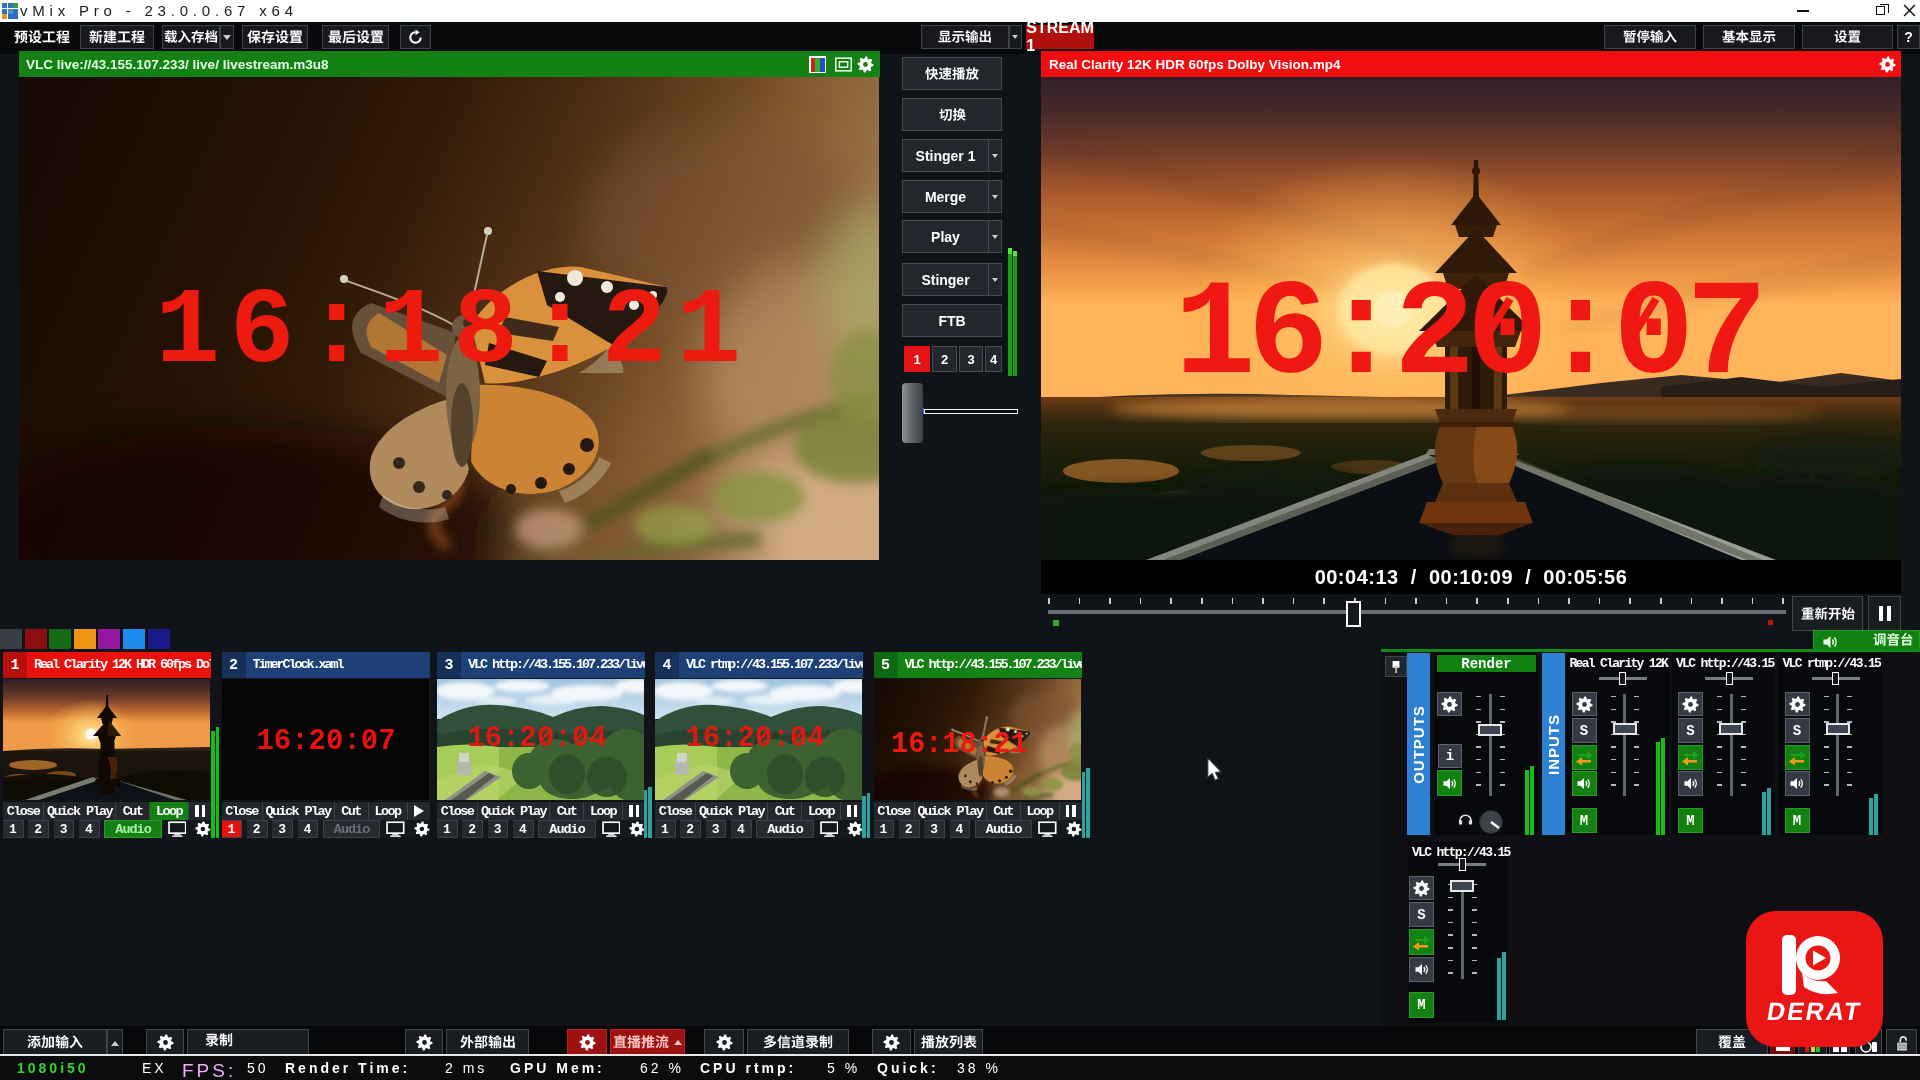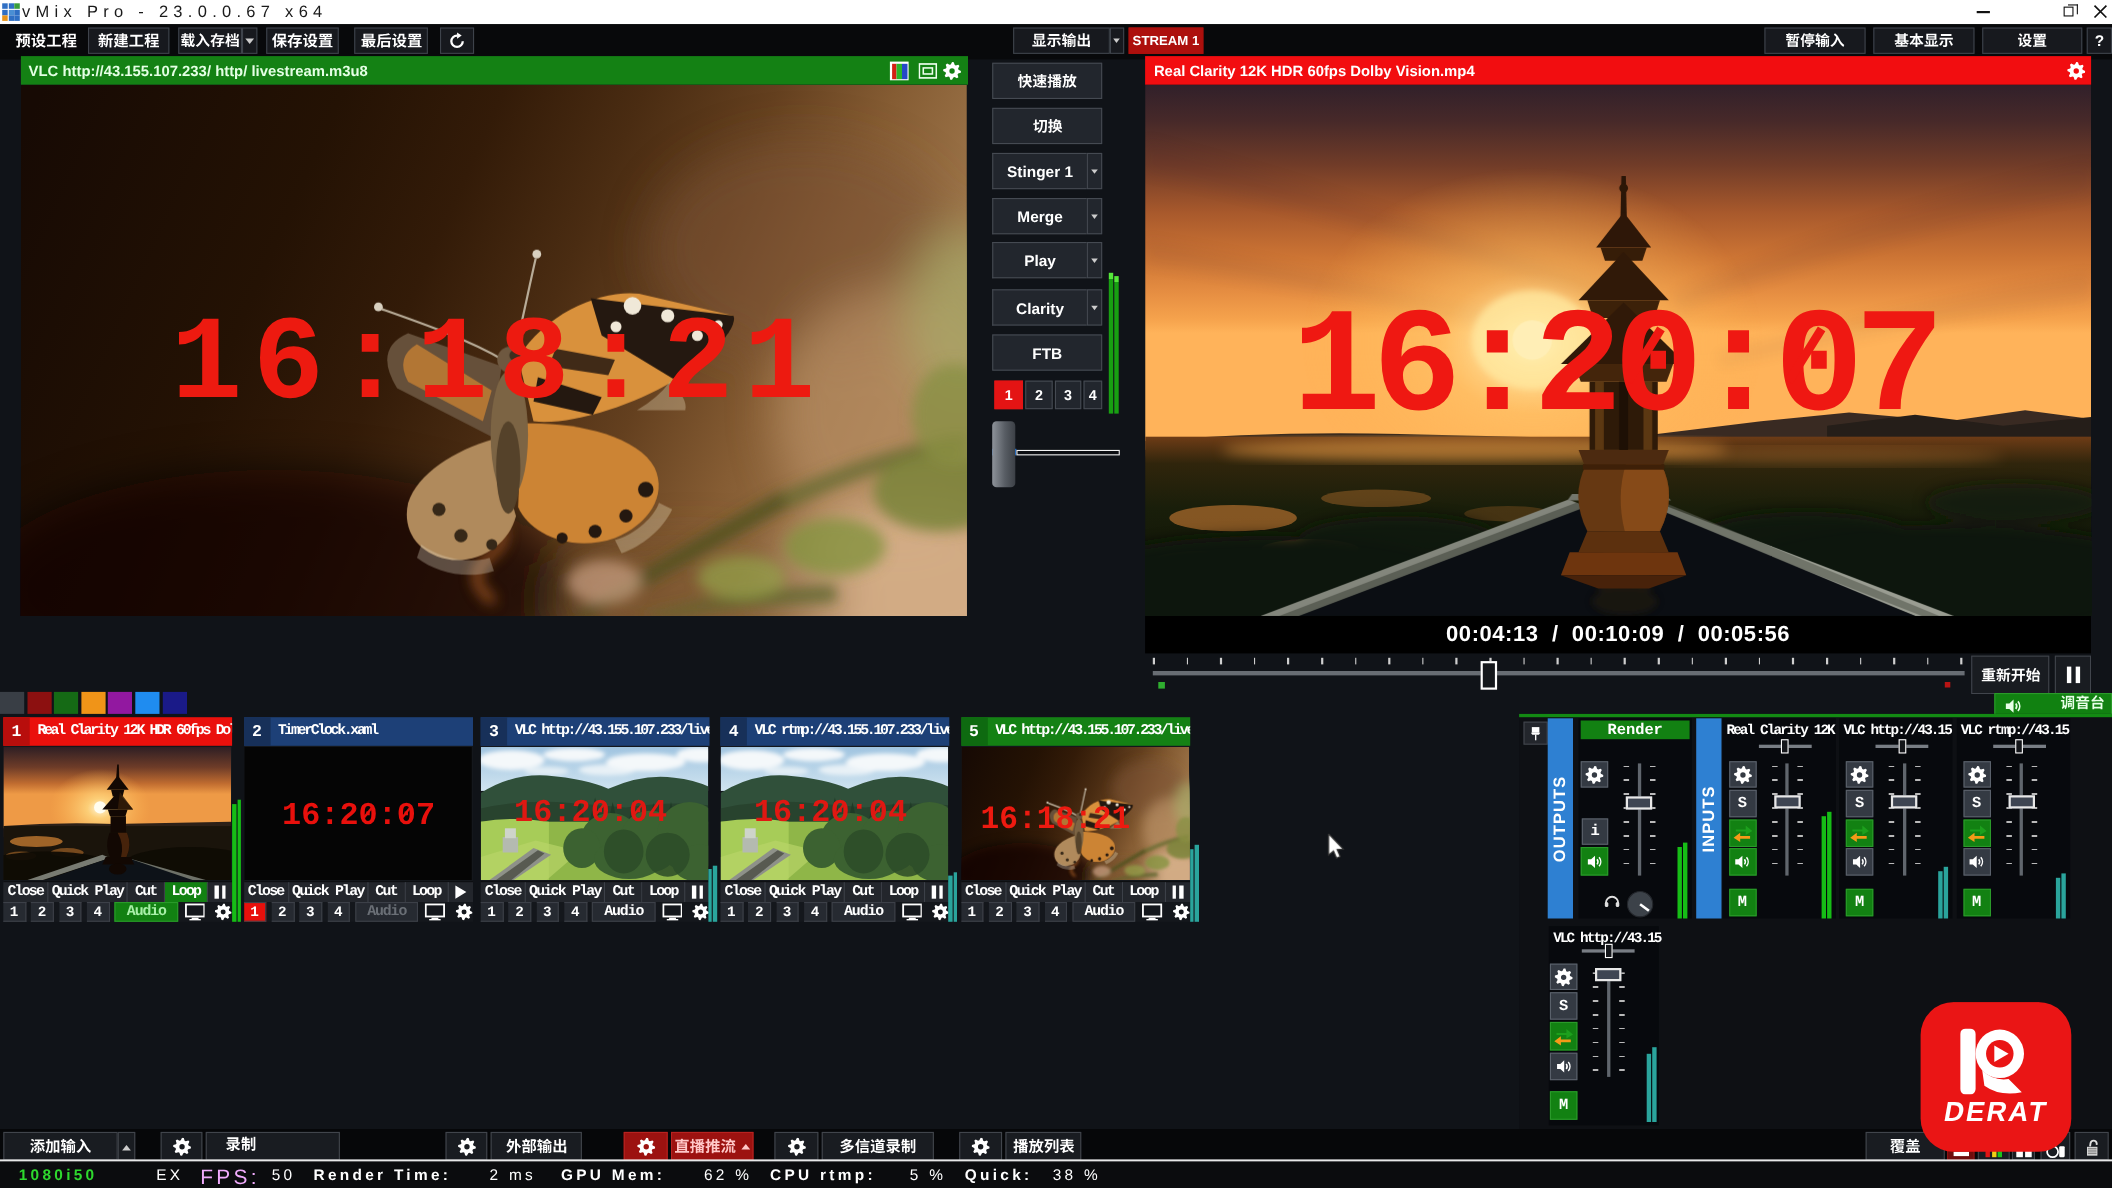--- a/index.html
+++ b/index.html
@@ -60,42 +60,42 @@
     </svg>
   </div>
 <div class="abs flex" style="left:921px;top:25px;width:88px;height:24px;background:#17191e;border:1px solid #3e434b;">
     <svg style="width:54.0px;height:13.5px;" viewBox="0 0 64.0 16">
       <path d="M4.4 4.8L4.4 5.9L11.5 5.9L11.5 4.8ZM4.4 2.4L4.4 3.4L11.5 3.4L11.5 2.4ZM2.6 0.9L13.5 0.9L13.5 7.4L2.6 7.4ZM0.5 12.6L15.5 12.6L15.5 14.5L0.5 14.5ZM5.2 7.9L7 7.9L7 13.7L5.2 13.7ZM8.9 7.9L10.7 7.9L10.7 13.6L8.9 13.6ZM12.9 8.2L14.5 8.9Q14 9.7 13.5 10.6Q12.9 11.4 12.5 12L11 11.3Q11.3 10.9 11.7 10.4Q12 9.8 12.3 9.2Q12.7 8.7 12.9 8.2ZM1.7 8.9L3.1 8.3Q3.4 8.8 3.7 9.3Q4 9.9 4.3 10.4Q4.6 10.9 4.7 11.3L3.2 12.1Q3 11.7 2.8 11.1Q2.5 10.6 2.2 10Q1.9 9.4 1.7 8.9ZM23 6.1L25.1 6.1L25.1 12.9Q25.1 13.7 24.9 14.2Q24.7 14.6 24.1 14.9Q23.6 15.1 22.8 15.1Q22 15.2 20.9 15.2Q20.9 14.8 20.7 14.2Q20.5 13.6 20.2 13.2Q20.7 13.2 21.2 13.2Q21.7 13.2 22.1 13.2Q22.5 13.2 22.6 13.2Q22.8 13.2 22.9 13.1Q23 13.1 23 12.9ZM19.2 8.1L21.2 8.7Q20.8 9.6 20.3 10.5Q19.8 11.5 19.3 12.3Q18.7 13.1 18.1 13.7Q17.9 13.5 17.6 13.3Q17.3 13.1 16.9 12.9Q16.6 12.7 16.4 12.6Q17.2 11.8 18 10.6Q18.7 9.4 19.2 8.1ZM26.7 8.8L28.5 8.1Q29.1 8.8 29.6 9.7Q30.1 10.5 30.6 11.4Q31 12.2 31.2 12.9L29.2 13.8Q29 13.1 28.7 12.2Q28.3 11.4 27.8 10.5Q27.3 9.6 26.7 8.8ZM18.3 1.2L29.7 1.2L29.7 3.1L18.3 3.1ZM16.9 5.1L31.2 5.1L31.2 7L16.9 7ZM32.6 1.9L37.9 1.9L37.9 3.7L32.6 3.7ZM35.2 4.7L36.9 4.7L36.9 15.2L35.2 15.2ZM32.5 10.8Q33.5 10.6 35 10.4Q36.4 10.1 37.9 9.8L38 11.4Q36.7 11.7 35.4 12Q34 12.3 32.9 12.6ZM33 8.8Q33 8.7 32.9 8.4Q32.8 8.1 32.7 7.8Q32.6 7.5 32.5 7.3Q32.7 7.3 32.9 6.9Q33 6.6 33.2 6Q33.3 5.8 33.4 5.2Q33.6 4.6 33.8 3.8Q33.9 2.9 34.1 2Q34.2 1.1 34.3 0.2L36 0.4Q35.8 1.7 35.5 3.1Q35.2 4.5 34.8 5.7Q34.4 6.9 34 7.9L34 7.9Q34 7.9 33.9 8Q33.7 8.1 33.5 8.3Q33.3 8.4 33.2 8.6Q33 8.7 33 8.8ZM33 8.8L33 7.3L33.8 6.9L37.8 6.9L37.8 8.6L34.2 8.6Q33.8 8.6 33.5 8.7Q33.1 8.7 33 8.8ZM39.4 4L45.8 4L45.8 5.5L39.4 5.5ZM38.5 6.2L41.9 6.2L41.9 7.7L40 7.7L40 15.1L38.5 15.1ZM41.5 6.2L43 6.2L43 13.4Q43 14 42.9 14.3Q42.8 14.6 42.5 14.8Q42.2 15 41.8 15.1Q41.4 15.1 40.8 15.1Q40.8 14.8 40.6 14.3Q40.5 13.9 40.4 13.6Q40.7 13.6 41 13.6Q41.2 13.6 41.3 13.6Q41.5 13.6 41.5 13.4ZM39.6 8.5L42.7 8.5L42.7 9.9L39.6 9.9ZM39.6 10.7L42.6 10.7L42.6 12L39.6 12ZM43.6 6.7L45 6.7L45 12.5L43.6 12.5ZM45.6 6L47.1 6L47.1 13.3Q47.1 13.9 47 14.2Q46.8 14.6 46.4 14.8Q46.1 14.9 45.5 15Q45 15 44.2 15Q44.2 14.7 44 14.3Q43.9 13.8 43.7 13.5Q44.3 13.5 44.7 13.5Q45.2 13.5 45.4 13.5Q45.6 13.5 45.6 13.3ZM42.5 0.1L44.1 0.8Q43.4 1.7 42.5 2.6Q41.6 3.4 40.6 4.1Q39.6 4.8 38.6 5.3Q38.4 5 38.1 4.6Q37.7 4.2 37.4 3.9Q38.3 3.5 39.3 2.9Q40.3 2.3 41.1 1.6Q42 0.8 42.5 0.1ZM43.3 0.8Q44.2 1.8 45.4 2.6Q46.5 3.3 47.8 3.8Q47.5 4.1 47.2 4.5Q46.8 4.9 46.7 5.3Q45.3 4.5 44.1 3.6Q42.9 2.7 41.8 1.4ZM54.9 0.2L57 0.2L57 13.4L54.9 13.4ZM60.4 8.2L62.6 8.2L62.6 15.2L60.4 15.2ZM50.2 1.5L52.2 1.5L52.2 5.5L59.8 5.5L59.8 1.5L61.9 1.5L61.9 7.4L50.2 7.4ZM49.4 8.2L51.5 8.2L51.5 12.4L61.4 12.4L61.4 14.3L49.4 14.3Z" fill="#fff"></path>
     </svg>
   </div>
 <div class="abs" style="left:1009px;top:25px;width:13px;height:24px;background:#17191e;border:1px solid #3e434b"></div>
 <div class="abs" style="left:1012px;top:35px;width:0;height:0;border-left:3.5px solid transparent;border-right:3.5px solid transparent;border-top:4.5px solid #ccc"></div>
 <div class="abs flex" style="left:1026px;top:25px;width:68px;height:24px;background:#ad100d;border:1px solid #ad100d;">
-    <span style="font-size:12px;font-weight:bold;color:#fff">STREAM 1</span>
+    <span style="font-size:16px;font-weight:bold;color:#fff">STREAM 1</span>
   </div>
 <div class="abs flex" style="left:1604px;top:25px;width:92px;height:24px;background:#17191e;border:1px solid #3e434b;">
     <svg style="width:54.0px;height:13.5px;" viewBox="0 0 64.0 16">
       <path d="M9.5 3.7L15.3 3.7L15.3 5.2L9.5 5.2ZM12 4.3L13.7 4.3L13.7 8.7L12 8.7ZM2.6 9L13.5 9L13.5 15.2L11.6 15.2L11.6 10.4L4.4 10.4L4.4 15.2L2.6 15.2ZM3.9 11.2L12.1 11.2L12.1 12.5L3.9 12.5ZM3.9 13.3L12.1 13.3L12.1 14.7L3.9 14.7ZM14.2 0.3L15.1 1.8Q14.3 2 13.3 2.1Q12.4 2.3 11.3 2.4Q10.3 2.5 9.4 2.6Q9.4 2.3 9.2 1.9Q9.1 1.5 9 1.2Q9.9 1.1 10.9 1Q11.8 0.9 12.7 0.7Q13.6 0.5 14.2 0.3ZM9 1.2L10.7 1.2L10.7 3.6Q10.7 4.4 10.6 5.3Q10.5 6.3 10.2 7.2Q9.9 8.1 9.3 8.8Q9.1 8.7 8.9 8.5Q8.6 8.3 8.3 8.1Q8 7.9 7.8 7.8Q8.4 7.2 8.6 6.5Q8.8 5.7 8.9 5Q9 4.2 9 3.6ZM0.8 1.1L8.4 1.1L8.4 2.5L0.8 2.5ZM4.4 2.9L6.2 2.9L6.2 8.6L4.4 8.6ZM1.3 5.5Q1.3 5.4 1.2 5.1Q1.1 4.8 1 4.4Q0.9 4.1 0.7 3.9Q1 3.8 1.2 3.6Q1.4 3.4 1.6 3.2Q1.8 3 2.1 2.5Q2.4 2.1 2.8 1.5Q3.2 0.8 3.4 0.2L5.4 0.6Q4.9 1.4 4.4 2.1Q3.8 2.9 3.2 3.5Q2.6 4.2 2.1 4.7L2.1 4.7Q2.1 4.7 1.9 4.9Q1.7 5 1.5 5.2Q1.3 5.4 1.3 5.5ZM1.3 5.5L1.3 4.2L2.1 3.8L8.4 3.8L8.4 5.3L2.7 5.3Q2.2 5.3 1.8 5.4Q1.4 5.4 1.3 5.5ZM0.8 6.4Q1.7 6.4 2.9 6.3Q4.1 6.2 5.5 6.1Q6.8 6 8.2 5.9L8.2 7.2Q6.9 7.3 5.6 7.5Q4.3 7.6 3.1 7.7Q1.9 7.8 0.9 7.9ZM21.2 1.4L31.3 1.4L31.3 3L21.2 3ZM22.5 10L29.8 10L29.8 11.5L22.5 11.5ZM24 4.8L24 5.7L28.4 5.7L28.4 4.8ZM22.2 3.6L30.2 3.6L30.2 7L22.2 7ZM25.3 10.7L27.2 10.7L27.2 13.3Q27.2 14 27.1 14.3Q26.9 14.7 26.4 14.9Q25.9 15.1 25.2 15.1Q24.5 15.1 23.6 15.1Q23.5 14.7 23.4 14.3Q23.2 13.8 23 13.5Q23.4 13.5 23.8 13.5Q24.2 13.5 24.5 13.5Q24.9 13.5 25 13.5Q25.2 13.5 25.2 13.4Q25.3 13.4 25.3 13.3ZM20.9 7.6L31.5 7.6L31.5 10.5L29.7 10.5L29.7 9.1L22.5 9.1L22.5 10.5L20.9 10.5ZM24.9 0.5L26.7 0Q26.9 0.4 27.1 0.9Q27.4 1.4 27.5 1.8L25.6 2.3Q25.5 1.9 25.3 1.4Q25.1 0.9 24.9 0.5ZM19.8 0.2L21.5 0.8Q21 2.1 20.4 3.5Q19.7 4.9 18.9 6.1Q18.2 7.3 17.3 8.2Q17.2 8 17.1 7.6Q16.9 7.2 16.7 6.9Q16.5 6.5 16.3 6.2Q17 5.5 17.7 4.5Q18.3 3.6 18.8 2.5Q19.4 1.4 19.8 0.2ZM18.2 4.7L19.9 2.8L19.9 2.9L19.9 15.2L18.2 15.2ZM32.6 1.9L37.9 1.9L37.9 3.7L32.6 3.7ZM35.2 4.7L36.9 4.7L36.9 15.2L35.2 15.2ZM32.5 10.8Q33.5 10.6 35 10.4Q36.4 10.1 37.9 9.8L38 11.4Q36.7 11.7 35.4 12Q34 12.3 32.9 12.6ZM33 8.8Q33 8.7 32.9 8.4Q32.8 8.1 32.7 7.8Q32.6 7.5 32.5 7.3Q32.7 7.3 32.9 6.9Q33 6.6 33.2 6Q33.3 5.8 33.4 5.2Q33.6 4.6 33.8 3.8Q33.9 2.9 34.1 2Q34.2 1.1 34.3 0.2L36 0.4Q35.8 1.7 35.5 3.1Q35.2 4.5 34.8 5.7Q34.4 6.9 34 7.9L34 7.9Q34 7.9 33.9 8Q33.7 8.1 33.5 8.3Q33.3 8.4 33.2 8.6Q33 8.7 33 8.8ZM33 8.8L33 7.3L33.8 6.9L37.8 6.9L37.8 8.6L34.2 8.6Q33.8 8.6 33.5 8.7Q33.1 8.7 33 8.8ZM39.4 4L45.8 4L45.8 5.5L39.4 5.5ZM38.5 6.2L41.9 6.2L41.9 7.7L40 7.7L40 15.1L38.5 15.1ZM41.5 6.2L43 6.2L43 13.4Q43 14 42.9 14.3Q42.8 14.6 42.5 14.8Q42.2 15 41.8 15.1Q41.4 15.1 40.8 15.1Q40.8 14.8 40.6 14.3Q40.5 13.9 40.4 13.6Q40.7 13.6 41 13.6Q41.2 13.6 41.3 13.6Q41.5 13.6 41.5 13.4ZM39.6 8.5L42.7 8.5L42.7 9.9L39.6 9.9ZM39.6 10.7L42.6 10.7L42.6 12L39.6 12ZM43.6 6.7L45 6.7L45 12.5L43.6 12.5ZM45.6 6L47.1 6L47.1 13.3Q47.1 13.9 47 14.2Q46.8 14.6 46.4 14.8Q46.1 14.9 45.5 15Q45 15 44.2 15Q44.2 14.7 44 14.3Q43.9 13.8 43.7 13.5Q44.3 13.5 44.7 13.5Q45.2 13.5 45.4 13.5Q45.6 13.5 45.6 13.3ZM42.5 0.1L44.1 0.8Q43.4 1.7 42.5 2.6Q41.6 3.4 40.6 4.1Q39.6 4.8 38.6 5.3Q38.4 5 38.1 4.6Q37.7 4.2 37.4 3.9Q38.3 3.5 39.3 2.9Q40.3 2.3 41.1 1.6Q42 0.8 42.5 0.1ZM43.3 0.8Q44.2 1.8 45.4 2.6Q46.5 3.3 47.8 3.8Q47.5 4.1 47.2 4.5Q46.8 4.9 46.7 5.3Q45.3 4.5 44.1 3.6Q42.9 2.7 41.8 1.4ZM52.3 1.9L53.5 0.3Q54.6 1.1 55.4 2Q56.2 2.9 56.9 3.8Q57.5 4.8 58 5.8Q58.6 6.7 59.1 7.7Q59.6 8.7 60.3 9.6Q60.9 10.5 61.7 11.3Q62.5 12.2 63.6 12.8Q63.5 13.1 63.3 13.5Q63.1 13.9 62.9 14.3Q62.8 14.7 62.7 15.1Q61.6 14.4 60.7 13.5Q59.8 12.7 59.1 11.7Q58.4 10.7 57.8 9.6Q57.3 8.5 56.7 7.5Q56.1 6.4 55.5 5.4Q54.9 4.4 54.1 3.5Q53.3 2.6 52.3 1.9ZM54.9 4L57.1 4.4Q56.6 6.9 55.6 8.9Q54.7 10.9 53.4 12.4Q52 14 50.3 15Q50.1 14.8 49.8 14.5Q49.5 14.2 49.1 13.9Q48.8 13.6 48.5 13.4Q51.2 12.1 52.7 9.7Q54.3 7.4 54.9 4Z" fill="#fff"></path>
     </svg>
   </div>
 <div class="abs flex" style="left:1703px;top:25px;width:92px;height:24px;background:#17191e;border:1px solid #3e434b;">
     <svg style="width:54.0px;height:13.5px;" viewBox="0 0 64.0 16">
       <path d="M1.4 1.4L14.7 1.4L14.7 2.9L1.4 2.9ZM2 13.2L14.2 13.2L14.2 14.8L2 14.8ZM4.7 3.6L11.2 3.6L11.2 5L4.7 5ZM4.7 5.7L11.2 5.7L11.2 7L4.7 7ZM0.5 7.7L15.5 7.7L15.5 9.3L0.5 9.3ZM4.2 10.6L11.9 10.6L11.9 12.1L4.2 12.1ZM3.6 0.2L5.5 0.2L5.5 8.6L3.6 8.6ZM10.5 0.2L12.5 0.2L12.5 8.6L10.5 8.6ZM7 9.6L8.9 9.6L8.9 14.1L7 14.1ZM4.6 8.2L6.2 8.8Q5.7 9.6 4.9 10.4Q4.2 11.1 3.4 11.7Q2.5 12.4 1.6 12.8Q1.5 12.5 1.2 12.3Q1 12 0.8 11.7Q0.6 11.5 0.4 11.3Q1.2 11 2 10.5Q2.8 10 3.5 9.4Q4.1 8.8 4.6 8.2ZM11.5 8.2Q11.9 8.8 12.6 9.4Q13.2 9.9 14 10.4Q14.8 10.8 15.7 11.1Q15.5 11.3 15.2 11.6Q15 11.8 14.8 12.1Q14.5 12.4 14.4 12.6Q13.5 12.2 12.7 11.6Q11.9 11 11.2 10.3Q10.5 9.5 10 8.8ZM16.9 3.3L31.1 3.3L31.1 5.2L16.9 5.2ZM19.6 10.5L28.3 10.5L28.3 12.5L19.6 12.5ZM23 0.2L25 0.2L25 15.2L23 15.2ZM21.4 4L23.1 4.5Q22.6 6.2 21.8 7.7Q21 9.3 20 10.6Q19 11.9 17.8 12.8Q17.6 12.6 17.4 12.3Q17.1 12 16.9 11.7Q16.6 11.4 16.4 11.2Q17.5 10.5 18.4 9.3Q19.4 8.2 20.1 6.8Q20.9 5.4 21.4 4ZM26.6 4Q27 5.4 27.8 6.7Q28.5 8.1 29.5 9.2Q30.5 10.3 31.6 11Q31.3 11.2 31 11.5Q30.7 11.8 30.5 12.1Q30.2 12.5 30 12.7Q28.9 11.8 27.9 10.6Q26.9 9.3 26.2 7.7Q25.4 6.2 24.8 4.5ZM36.4 4.8L36.4 5.9L43.5 5.9L43.5 4.8ZM36.4 2.4L36.4 3.4L43.5 3.4L43.5 2.4ZM34.6 0.9L45.5 0.9L45.5 7.4L34.6 7.4ZM32.5 12.6L47.5 12.6L47.5 14.5L32.5 14.5ZM37.2 7.9L39 7.9L39 13.7L37.2 13.7ZM40.9 7.9L42.7 7.9L42.7 13.6L40.9 13.6ZM44.9 8.2L46.5 8.9Q46 9.7 45.5 10.6Q44.9 11.4 44.5 12L43 11.3Q43.3 10.9 43.7 10.4Q44 9.8 44.3 9.2Q44.7 8.7 44.9 8.2ZM33.7 8.9L35.1 8.3Q35.4 8.8 35.7 9.3Q36 9.9 36.3 10.4Q36.6 10.9 36.7 11.3L35.2 12.1Q35 11.7 34.8 11.1Q34.5 10.6 34.2 10Q33.9 9.4 33.7 8.9ZM55 6.1L57.1 6.1L57.1 12.9Q57.1 13.7 56.9 14.2Q56.7 14.6 56.1 14.9Q55.6 15.1 54.8 15.1Q54 15.2 52.9 15.2Q52.9 14.8 52.7 14.2Q52.5 13.6 52.2 13.2Q52.7 13.2 53.2 13.2Q53.7 13.2 54.1 13.2Q54.5 13.2 54.6 13.2Q54.8 13.2 54.9 13.1Q55 13.1 55 12.9ZM51.2 8.1L53.2 8.7Q52.8 9.6 52.3 10.5Q51.8 11.5 51.3 12.3Q50.7 13.1 50.1 13.7Q49.9 13.5 49.6 13.3Q49.3 13.1 48.9 12.9Q48.6 12.7 48.4 12.6Q49.2 11.8 50 10.6Q50.7 9.4 51.2 8.1ZM58.7 8.8L60.5 8.1Q61.1 8.8 61.6 9.7Q62.1 10.5 62.6 11.4Q63 12.2 63.2 12.9L61.2 13.8Q61 13.1 60.7 12.2Q60.3 11.4 59.8 10.5Q59.3 9.6 58.7 8.8ZM50.3 1.2L61.7 1.2L61.7 3.1L50.3 3.1ZM48.9 5.1L63.2 5.1L63.2 7L48.9 7Z" fill="#fff"></path>
     </svg>
   </div>
 <div class="abs flex" style="left:1802px;top:25px;width:91px;height:24px;background:#17191e;border:1px solid #3e434b;">
     <svg style="width:27.0px;height:13.5px;" viewBox="0 0 32.0 16">
       <path d="M1.6 1.5L2.8 0.4Q3.3 0.7 3.8 1.2Q4.3 1.6 4.7 2Q5.2 2.5 5.4 2.8L4.1 4.1Q3.9 3.8 3.4 3.3Q3 2.9 2.5 2.4Q2 1.9 1.6 1.5ZM2.6 15L2.2 13.3L2.5 12.7L5.7 10Q5.8 10.4 6 10.9Q6.3 11.4 6.4 11.6Q5.3 12.6 4.6 13.1Q3.9 13.7 3.5 14.1Q3.1 14.4 2.9 14.6Q2.7 14.8 2.6 15ZM0.6 5.1L3.5 5.1L3.5 6.9L0.6 6.9ZM8 0.7L12.3 0.7L12.3 2.5L8 2.5ZM6.1 7.1L13.4 7.1L13.4 8.9L6.1 8.9ZM12.8 7.1L13.2 7.1L13.5 7L14.7 7.5Q14.2 9.2 13.3 10.5Q12.5 11.8 11.4 12.7Q10.2 13.6 8.8 14.2Q7.5 14.8 5.9 15.2Q5.8 14.8 5.5 14.3Q5.2 13.8 5 13.5Q6.4 13.2 7.7 12.7Q8.9 12.3 10 11.5Q11 10.8 11.7 9.7Q12.4 8.7 12.8 7.4ZM8.2 8.6Q8.8 9.8 9.9 10.8Q10.9 11.8 12.4 12.5Q13.8 13.2 15.6 13.5Q15.4 13.7 15.2 14Q15 14.3 14.8 14.6Q14.6 14.9 14.4 15.2Q11.6 14.5 9.7 13Q7.8 11.5 6.6 9.1ZM7.5 0.7L9.3 0.7L9.3 2.5Q9.3 3.3 9.1 4.1Q8.9 4.9 8.3 5.7Q7.7 6.4 6.5 6.9Q6.4 6.7 6.2 6.5Q5.9 6.2 5.7 5.9Q5.4 5.7 5.2 5.5Q6.3 5.1 6.7 4.6Q7.2 4.1 7.4 3.5Q7.5 3 7.5 2.4ZM11.4 0.7L13.3 0.7L13.3 4.2Q13.3 4.5 13.3 4.7Q13.4 4.8 13.5 4.8Q13.6 4.8 13.8 4.8Q13.9 4.8 14.1 4.8Q14.3 4.8 14.4 4.8Q14.5 4.8 14.8 4.8Q15.1 4.8 15.2 4.7Q15.2 5.1 15.3 5.5Q15.3 6 15.4 6.3Q15.2 6.4 14.9 6.4Q14.7 6.4 14.4 6.4Q14.3 6.4 14.1 6.4Q13.9 6.4 13.7 6.4Q13.5 6.4 13.4 6.4Q12.6 6.4 12.1 6.2Q11.7 6 11.6 5.5Q11.4 5 11.4 4.2ZM2.6 15Q2.6 14.7 2.4 14.4Q2.2 14.1 2 13.8Q1.8 13.5 1.7 13.3Q1.9 13.2 2 13Q2.2 12.8 2.3 12.5Q2.5 12.1 2.5 11.8L2.5 5.1L4.3 5.1L4.3 13.1Q4.3 13.1 4.1 13.3Q3.8 13.5 3.5 13.8Q3.1 14.1 2.9 14.4Q2.6 14.7 2.6 15ZM26.6 2L26.6 2.9L28.5 2.9L28.5 2ZM23.1 2L23.1 2.9L24.9 2.9L24.9 2ZM19.5 2L19.5 2.9L21.3 2.9L21.3 2ZM17.7 0.7L30.4 0.7L30.4 4.2L17.7 4.2ZM17 4.9L30.8 4.9L30.8 6.3L17 6.3ZM22.9 3.9L24.9 3.9Q24.8 4.8 24.7 5.8Q24.5 6.7 24.3 7.4L22.5 7.4Q22.6 6.9 22.7 6.3Q22.8 5.7 22.9 5.1Q22.9 4.4 22.9 3.9ZM16.8 13.4L31.2 13.4L31.2 14.8L16.8 14.8ZM19.7 8.7L28.3 8.7L28.3 9.6L19.7 9.6ZM19.8 10.2L28.3 10.2L28.3 11.2L19.8 11.2ZM19.8 11.8L28.4 11.8L28.4 12.8L19.8 12.8ZM18.7 6.9L29.3 6.9L29.3 14.2L27.4 14.2L27.4 8.1L20.5 8.1L20.5 14.2L18.7 14.2Z" fill="#fff"></path>
     </svg>
   </div>
 <div class="abs flex" style="left:1897px;top:25px;width:23px;height:24px;background:#17191e;border:1px solid #3e434b;">
     <span style="font-size:14px;font-weight:bold;color:#fff">?</span>
   </div>
 <div class="abs" style="left:19px;top:51px;width:861px;height:26px;background:#148114"></div>
-<div class="abs" style="left:26px;top:57px;font-size:13.5px;font-weight:bold;color:#e4ffe4;font-family:'Liberation Sans',sans-serif">VLC http://43.155.107.233/ http/ livestream.m3u8</div>
+<div class="abs" style="left:26px;top:57px;font-size:13.5px;font-weight:bold;color:#e4ffe4;font-family:'Liberation Sans',sans-serif">VLC live://43.155.107.233/ live/ livestream.m3u8</div>
 <div class="abs" style="left:809px;top:56px;width:17px;height:17px;background:#fff;padding:1.5px;display:flex">
     <div style="flex:1;background:#d42014"></div>
     <div style="flex:1.4;background:#2ab52a"></div>
     <div style="flex:1;background:#2448c8"></div>
   </div>
 <svg class="abs" style="left:835px;top:57px;width:17px;height:15px" viewBox="0 0 18 15">
     <rect x="0.8" y="0.8" width="16.4" height="13.4" fill="none" stroke="#efffef" stroke-width="1.6"></rect>
     <rect x="4.6" y="4.6" width="8.8" height="5.8" fill="none" stroke="#efffef" stroke-width="1.5"></rect>
   </svg>
 <div class="abs" style="left:857px;top:56px"><svg style="width:17px;height:17px;" viewBox="0 0 16 16">
@@ -206,21 +206,21 @@
 <div class="abs flex" style="left:988px;top:180px;width:14px;height:33px;background:#22262d;border:1px solid #454a52">
     <div style="width:0;height:0;border-left:3.5px solid transparent;border-right:3.5px solid transparent;border-top:4.5px solid #ccc"></div>
   </div>
 <div class="abs flex" style="left:902px;top:220px;width:86px;height:33px;background:#22262d;border:1px solid #454a52;border-right:none">
     <span style="font-size:14px;font-weight:bold;color:#fff">Play</span>
   </div>
 <div class="abs flex" style="left:988px;top:220px;width:14px;height:33px;background:#22262d;border:1px solid #454a52">
     <div style="width:0;height:0;border-left:3.5px solid transparent;border-right:3.5px solid transparent;border-top:4.5px solid #ccc"></div>
   </div>
 <div class="abs flex" style="left:902px;top:263px;width:86px;height:33px;background:#22262d;border:1px solid #454a52;border-right:none">
-    <span style="font-size:14px;font-weight:bold;color:#fff">Clarity</span>
+    <span style="font-size:14px;font-weight:bold;color:#fff">Stinger</span>
   </div>
 <div class="abs flex" style="left:988px;top:263px;width:14px;height:33px;background:#22262d;border:1px solid #454a52">
     <div style="width:0;height:0;border-left:3.5px solid transparent;border-right:3.5px solid transparent;border-top:4.5px solid #ccc"></div>
   </div>
 <div class="abs flex" style="left:902px;top:304px;width:100px;height:33px;background:#22262d;border:1px solid #454a52">
     <span style="font-size:14px;font-weight:bold;color:#fff">FTB</span>
   </div>
 <div class="abs flex" style="left:904px;top:346px;width:26px;height:26px;background:#e41414;border:1px solid #e41414">
     <span style="font-size:13px;font-weight:bold;color:#fff">1</span>
   </div>

